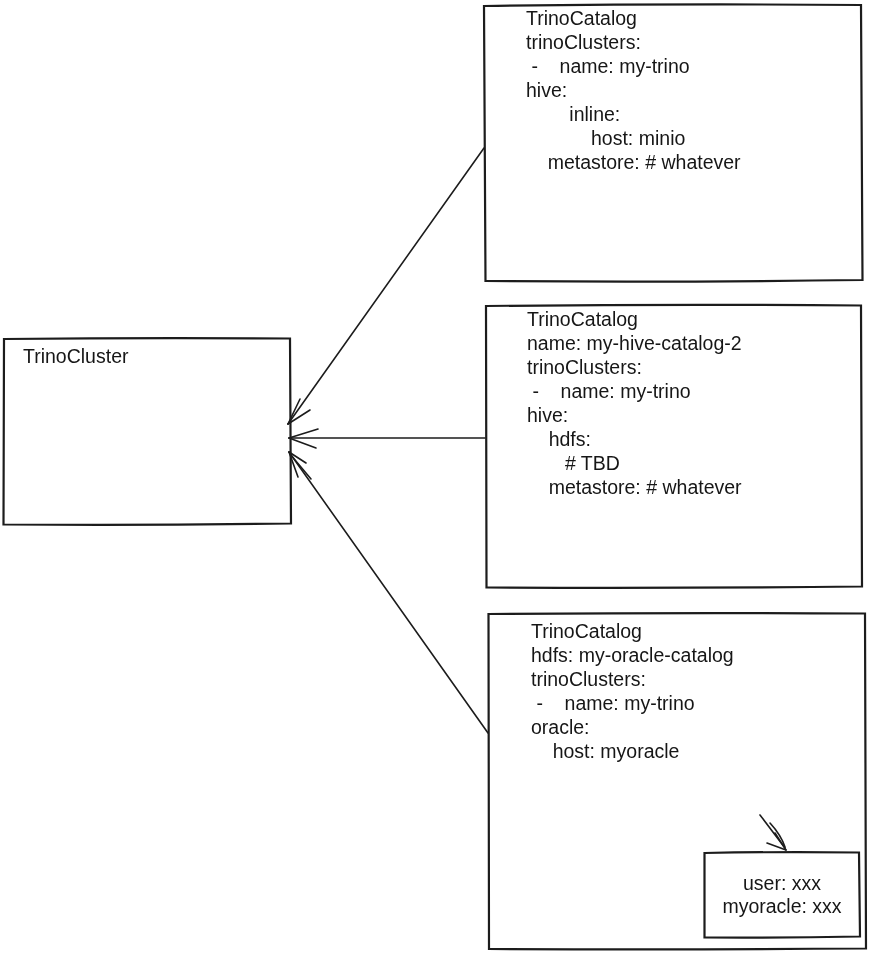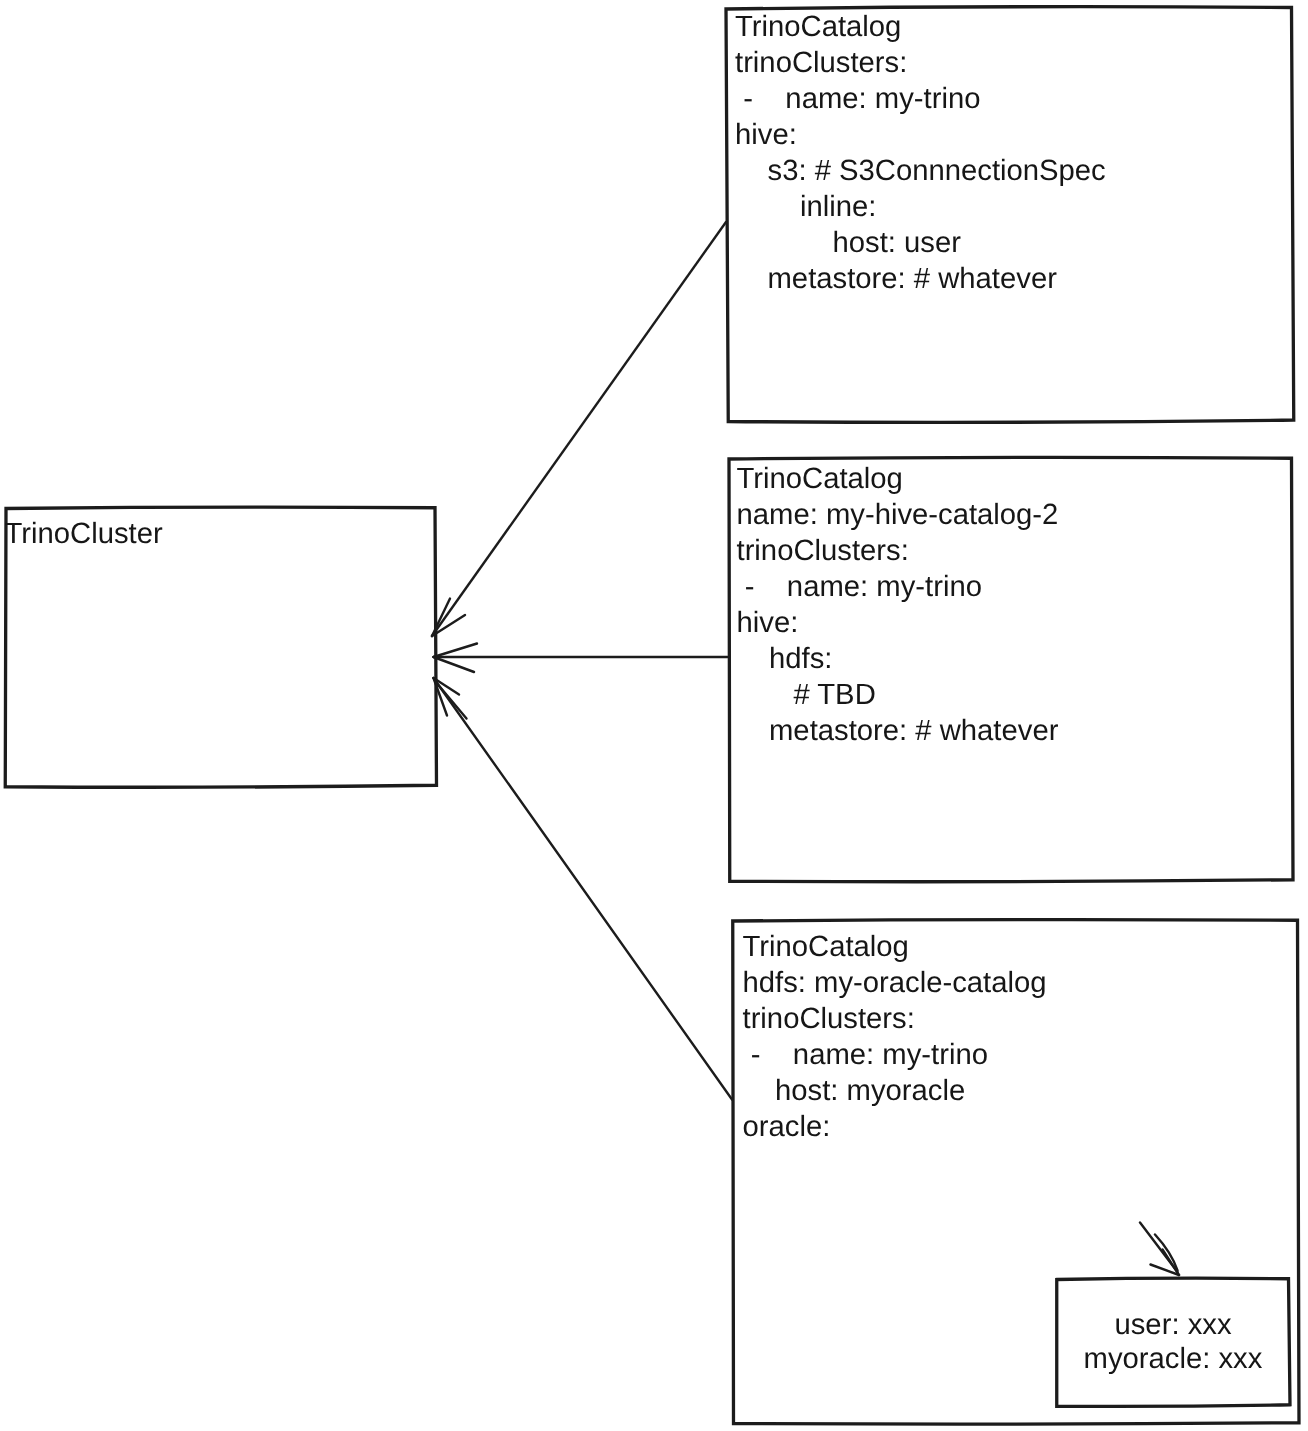--- a/index.html
+++ b/index.html
@@ -13,21 +13,21 @@
   }
   .connector-layer {
     position:absolute; left:0; top:0; width:872px; height:954px;
     pointer-events:none;
   }
   .box {
     position:absolute;
     box-sizing:border-box;
   }
   .yaml { font-size:19.5px; line-height:24px; letter-spacing:0; }
-  .yaml .ln { white-space:pre; }
+  .yaml .ln { white-space:pre;margin-left:36px; }
   .cluster-text { font-size:19.5px; line-height:25px; }
   .cluster-text .ln { white-space:pre; }
   .creds {
     display:flex; flex-direction:column;
     align-items:center; justify-content:center;
     text-align:center;
     font-size:19.5px; line-height:23px;
   }
   .creds .ln { white-space:pre; }
 </style>
@@ -68,53 +68,52 @@
 
       <g stroke-width="1.6">
         <path d="M760,815 L785,848"></path>
         <path d="M770,823 Q781,835 785,847"></path>
         <path d="M786,850 L767,843"></path>
         <path d="M786,850 L775,833"></path>
       </g>
     </g>
   </svg>
 
-  <div class="box cluster-text" style="left:3px; top:338px; width:288px; height:187px; padding:6px 0 0 0;">
+  <div class="box cluster-text" style="left:3px; top:338px; width:288px; height:187px; padding:6px 0 0 20px;">
     <div class="ln">TrinoCluster</div>
   </div>
 
   <div class="box yaml" style="left:484px; top:5px; width:378px; height:276px; padding:1px 0 0 6px;">
     <div class="ln">TrinoCatalog</div>
     <div class="ln">trinoClusters:</div>
     <div class="ln"> -    name: my-trino</div>
     <div class="ln">hive:</div>
-    <div class="ln">    s3: # S3ConnnectionSpec</div>
     <div class="ln">        inline:</div>
-    <div class="ln">            host: user</div>
+    <div class="ln">            host: minio</div>
     <div class="ln">    metastore: # whatever</div>
   </div>
 
   <div class="box yaml" style="left:485px; top:305px; width:377px; height:283px; padding:2px 0 0 6px;">
     <div class="ln">TrinoCatalog</div>
     <div class="ln">name: my-hive-catalog-2</div>
     <div class="ln">trinoClusters:</div>
     <div class="ln"> -    name: my-trino</div>
     <div class="ln">hive:</div>
     <div class="ln">    hdfs:</div>
     <div class="ln">       # TBD</div>
     <div class="ln">    metastore: # whatever</div>
   </div>
 
   <div class="box yaml" style="left:488px; top:613px; width:378px; height:337px; padding:6px 0 0 7px;">
     <div class="ln">TrinoCatalog</div>
     <div class="ln">hdfs: my-oracle-catalog</div>
     <div class="ln">trinoClusters:</div>
     <div class="ln"> -    name: my-trino</div>
+    <div class="ln">oracle:</div>
     <div class="ln">    host: myoracle</div>
-    <div class="ln">oracle:</div>
   </div>
 
   <div class="box creds" style="left:704px; top:852px; width:156px; height:86px;">
     <div class="ln">user: xxx</div>
     <div class="ln">myoracle: xxx</div>
   </div>
 
 </div>
 
 </body></html>

